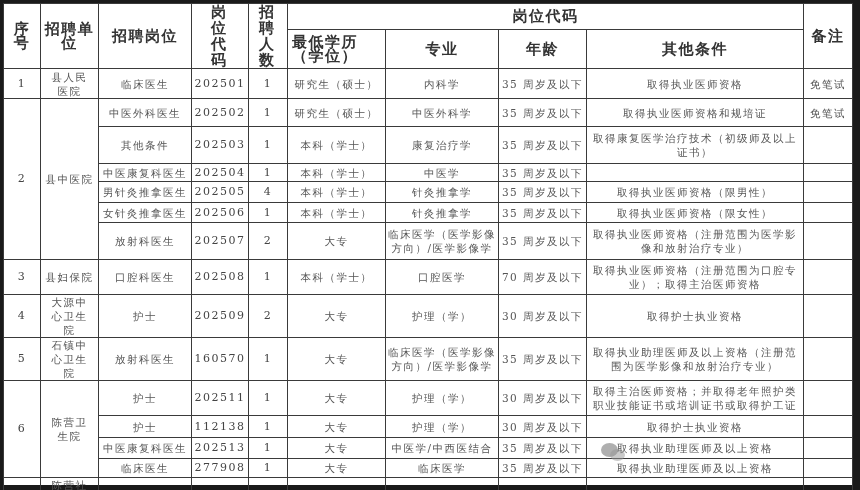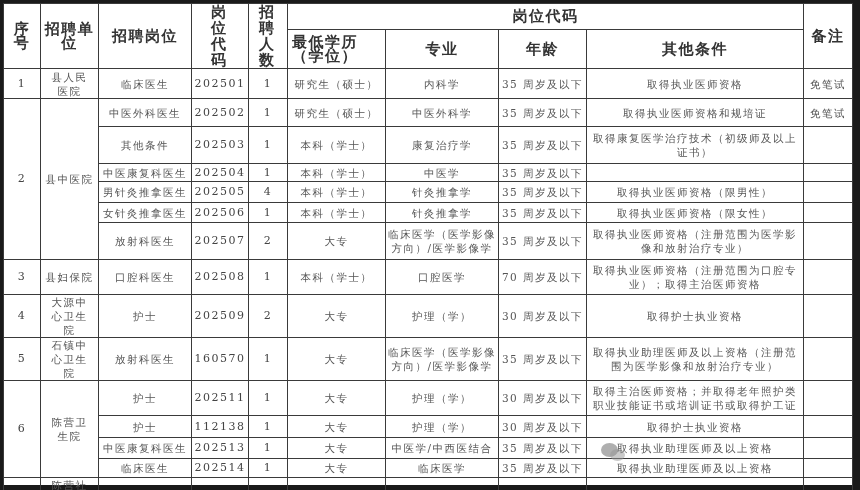--- a/index.html
+++ b/index.html
@@ -237,21 +237,21 @@
       <td class="num">202513</td>
       <td class="num">1</td>
       <td>大专</td>
       <td>中医学/中西医结合</td>
       <td>35 周岁及以下</td>
       <td>取得执业助理医师及以上资格</td>
       <td></td>
     </tr>
     <tr style="height:19px">
       <td>临床医生</td>
-      <td class="num">202514</td>
+      <td class="num">277908</td>
       <td class="num">1</td>
       <td>大专</td>
       <td>临床医学</td>
       <td>35 周岁及以下</td>
       <td>取得执业助理医师及以上资格</td>
       <td></td>
     </tr>
 
     <tr style="height:48px">
       <td class="num">7</td>

